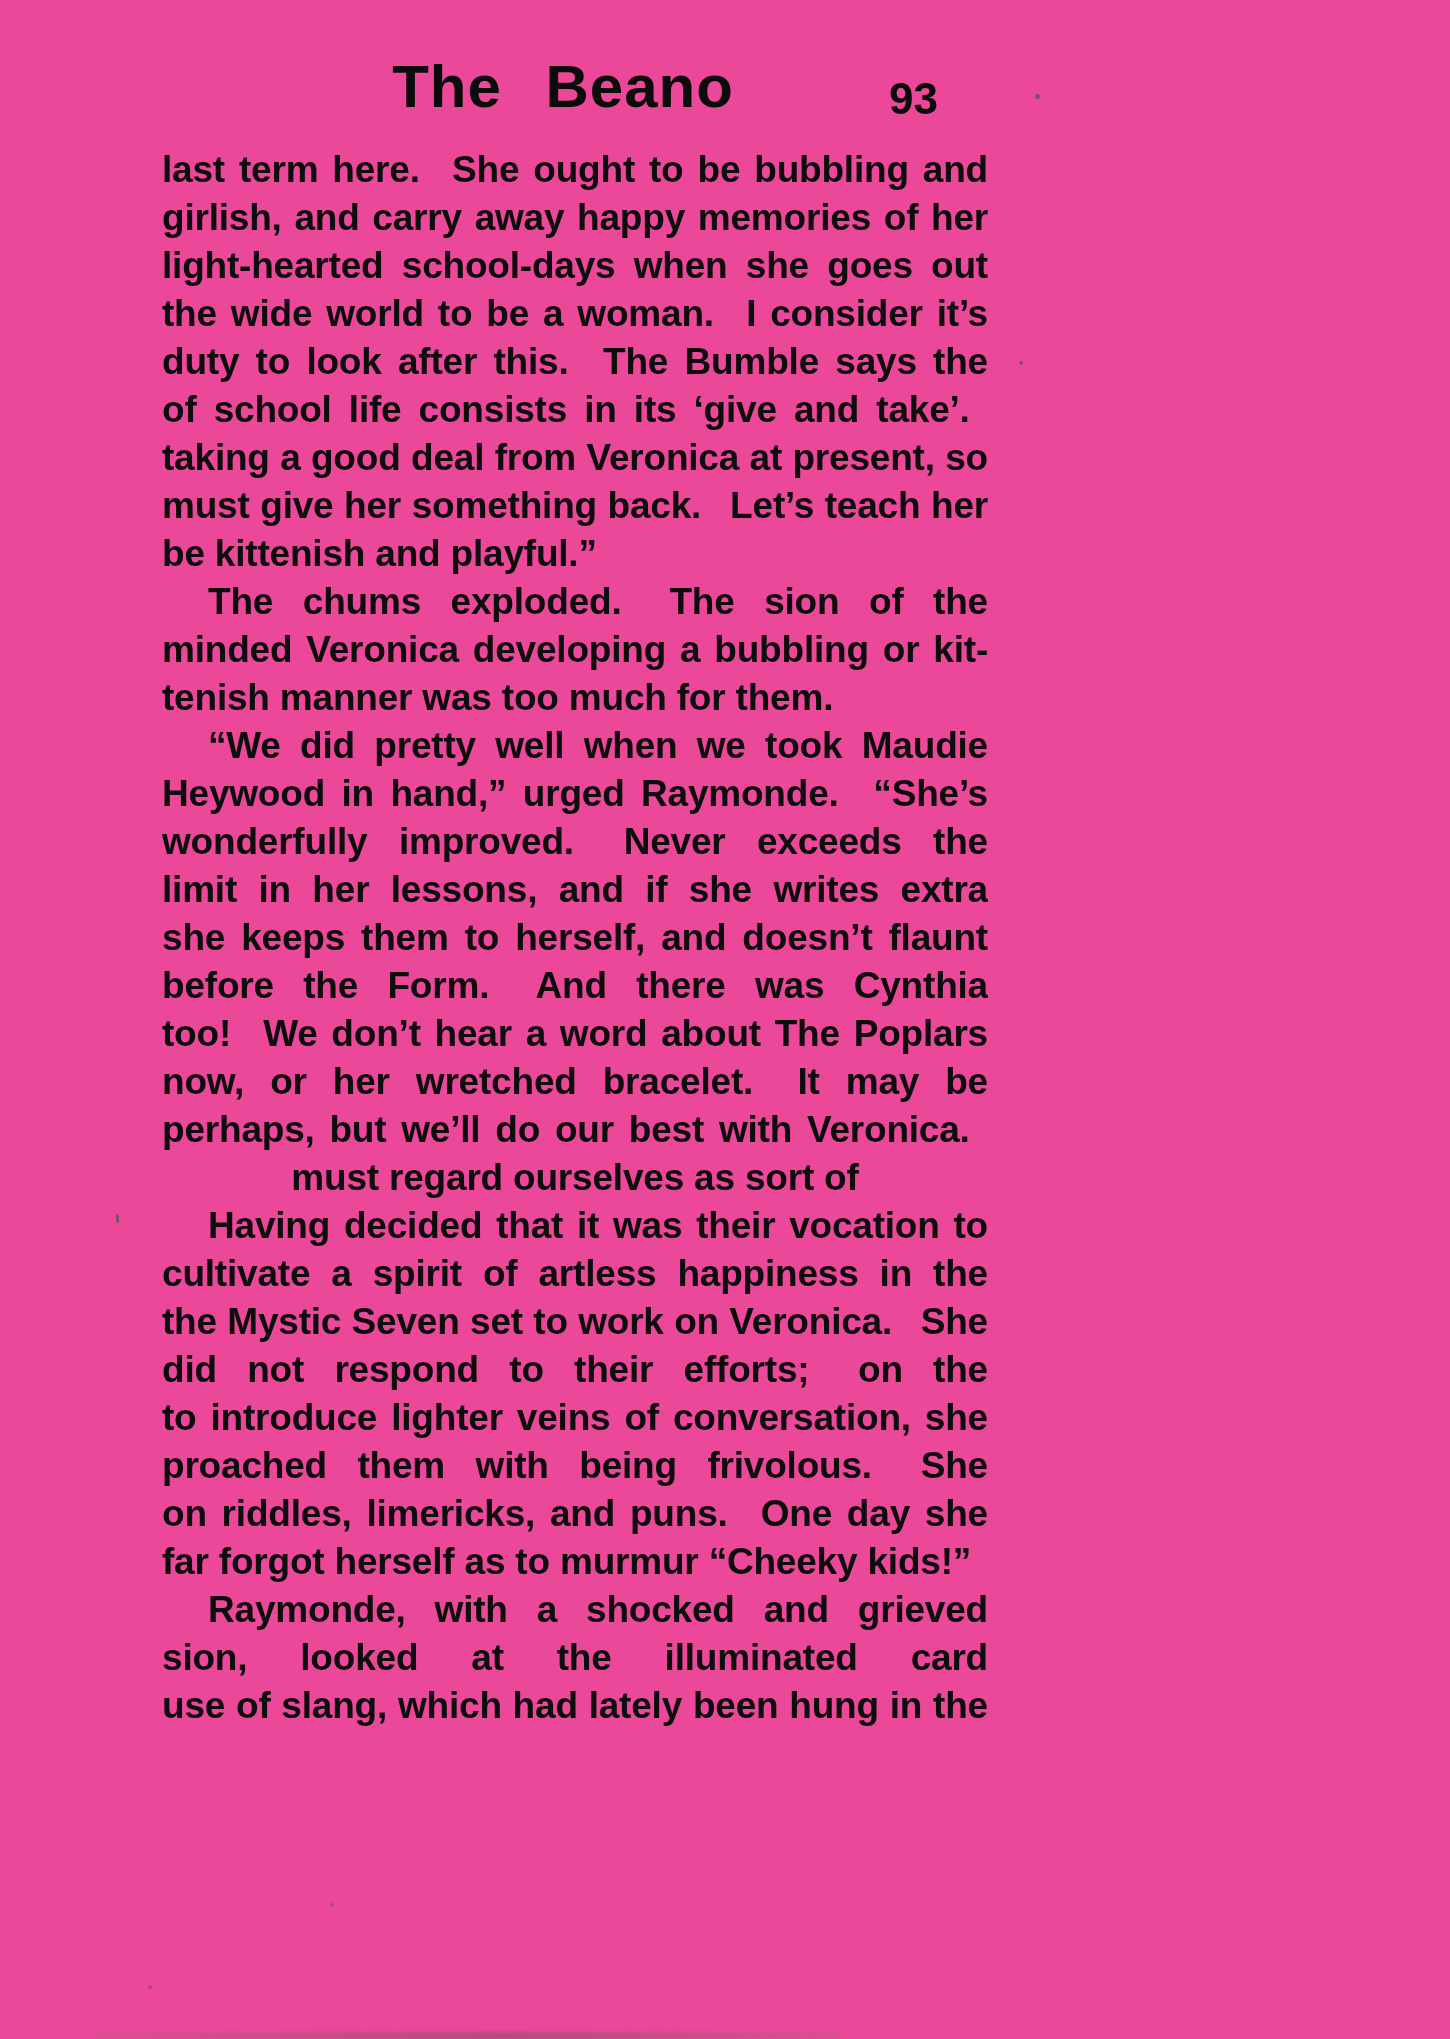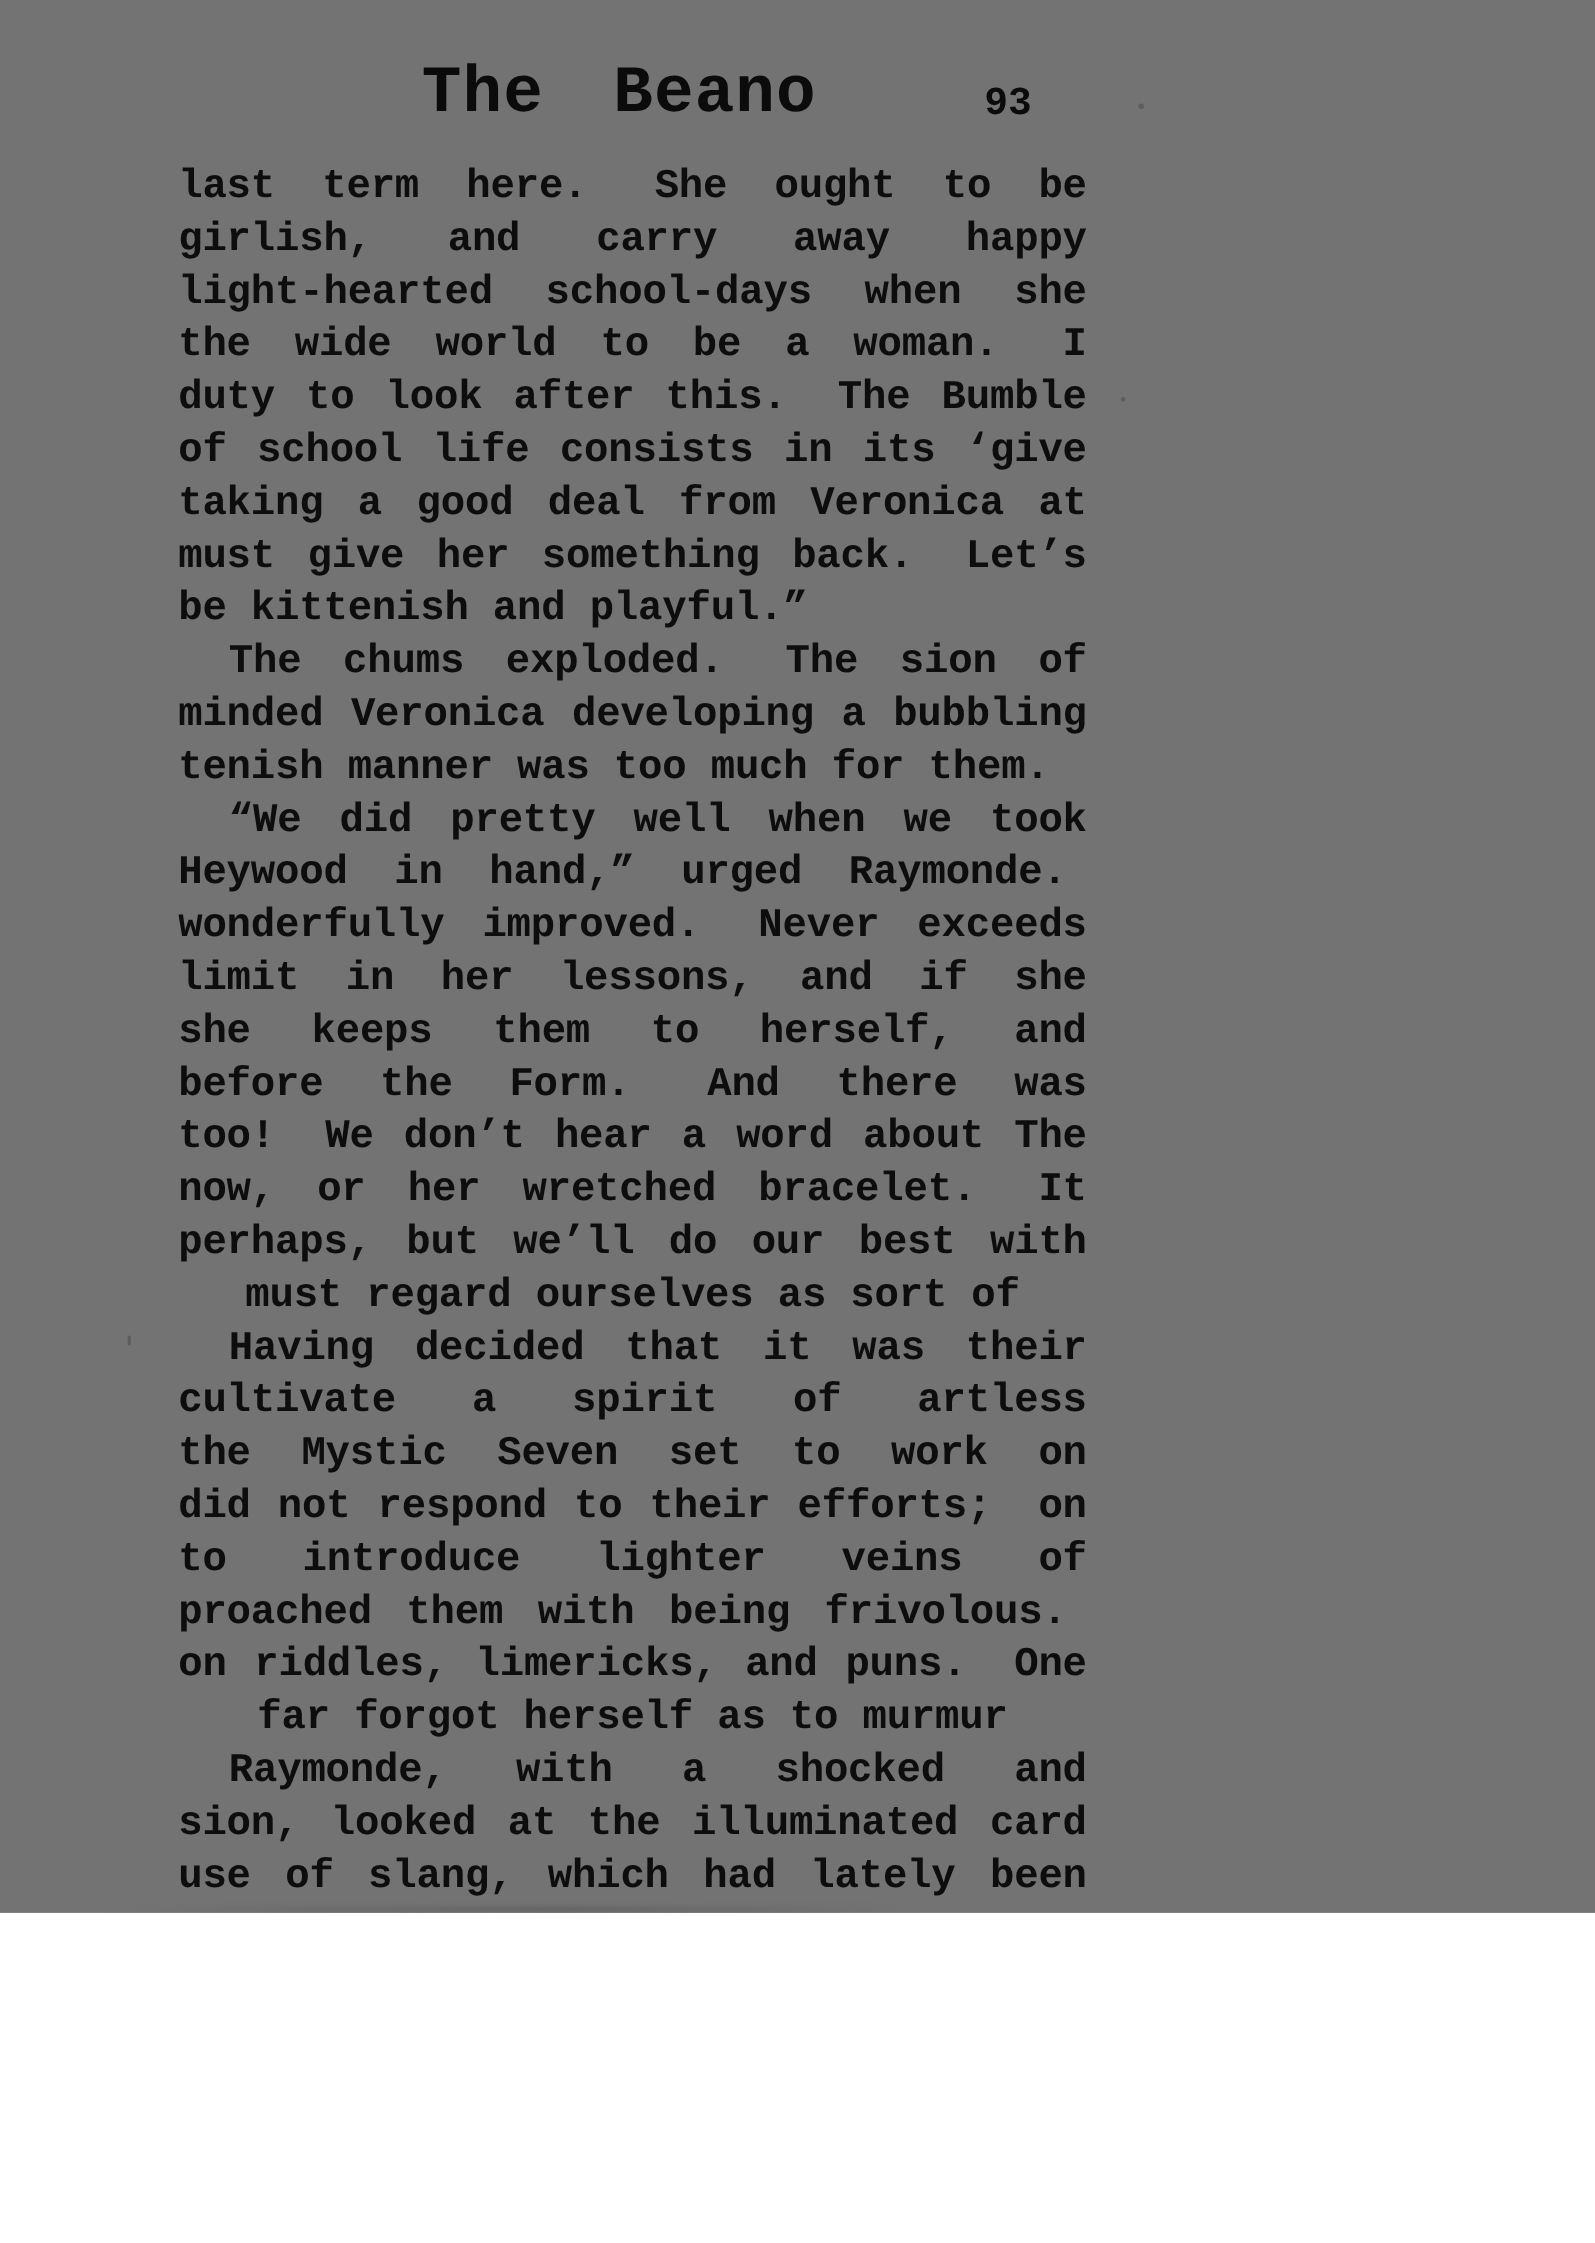--- a/index.html
+++ b/index.html
@@ -3,24 +3,24 @@
 <meta charset="utf-8">
 <style>
   html, body {
     margin: 0;
     padding: 0;
     background: #ffffff;
   }
   .page {
     position: relative;
     width: 1450px;
-    height: 1739px;
-    background: #737373;
+    height: 2039px;
+    background: #ec4899;
     overflow: hidden;
-    font-family: Liberation Mono, monospace;
+    font-family: Liberation Sans, sans-serif;
     color: #0d0d0d;
   }
   .headrow {
     position: absolute;
     top: 52px;
     left: 150px;
     width: 826px;
     height: 80px;
   }
   .title {
@@ -28,21 +28,21 @@
     font-size: 60px;
     font-weight: 700;
     letter-spacing: 1px;
     word-spacing: 26px;
     color: #0b0b0b;
   }
   .pagenum {
     position: absolute;
     top: 22px;
     right: 38px;
-    font-size: 36px;
+    font-size: 44px;
     font-weight: 700;
     color: #0b0b0b;
   }
   .body {
     position: absolute;
     top: 146px;
     left: 162px;
     width: 826px;
     font-size: 37px;
     font-weight: 600;

